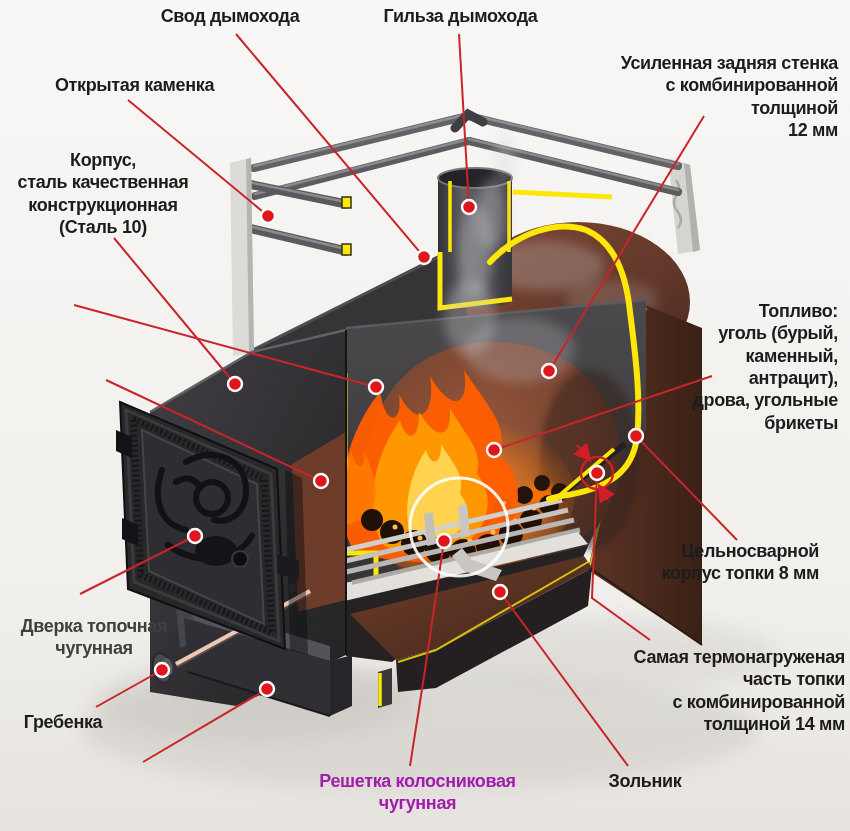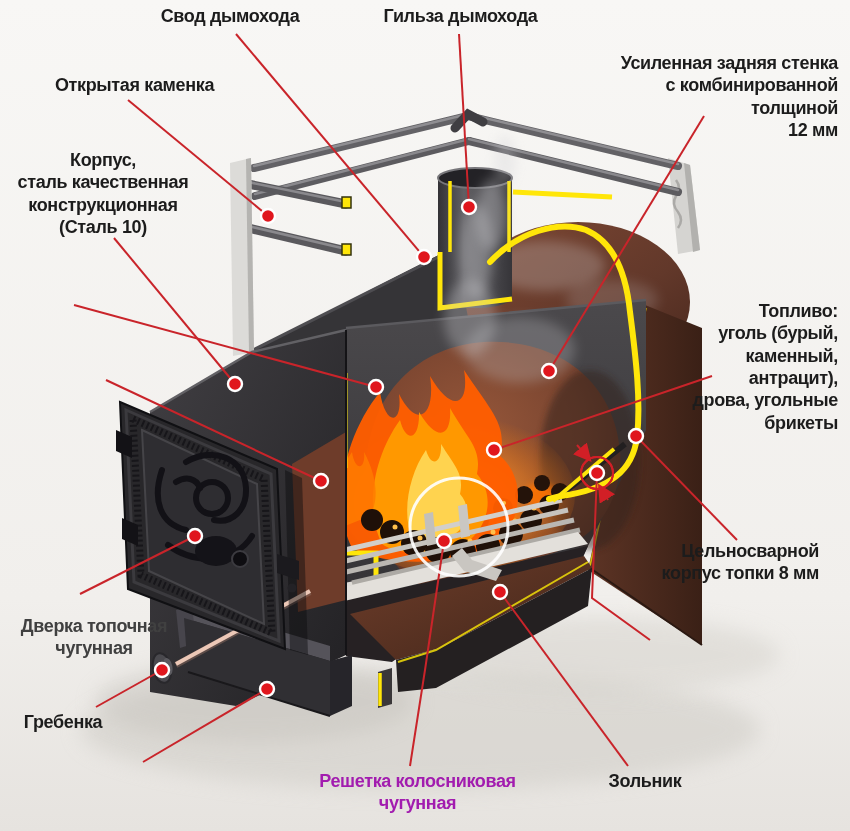--- a/index.html
+++ b/index.html
@@ -338,20 +338,24 @@
 конструкционная
 (Сталь 10)</div>
       <div class="label align-right" style="left: 658px; top: 300px; width: 180px; color: rgb(28, 28, 28);">Топливо:
 уголь (бурый,
 каменный,
 антрацит),
 дрова, угольные
 брикеты</div>
       <div class="label align-right" style="left: 639px; top: 540px; width: 180px; color: rgb(28, 28, 28); text-align: right;">Цельносварной
 корпус топки 8 мм</div>
+      <div class="label align-right" style="left: 617px; top: 646px; width: 228px; color: rgb(28, 28, 28);">Самая термонагруженая
+часть топки
+с комбинированной
+толщиной 14 мм</div>
       <div class="label align-left" style="left: 9px; top: 615px; width: 170px; color: #404040;">Дверка топочная
 чугунная</div>
       <div class="label align-left" style="left: 8px; top: 711px; width: 110px; color: rgb(28, 28, 28);">Гребенка</div>
       <div class="label align-center" style="left: 300px; top: 770px; width: 235px; color: #a21caf;">Решетка колосниковая
 чугунная</div>
       <div class="label align-left" style="left: 590px; top: 770px; width: 110px; color: rgb(28, 28, 28);">Зольник</div>
     </div>
 
 </div>
 

